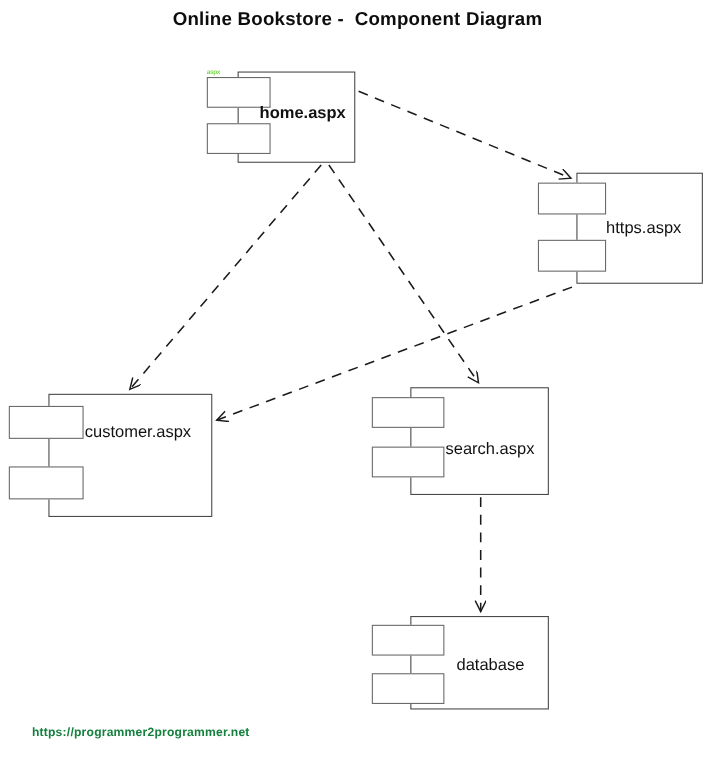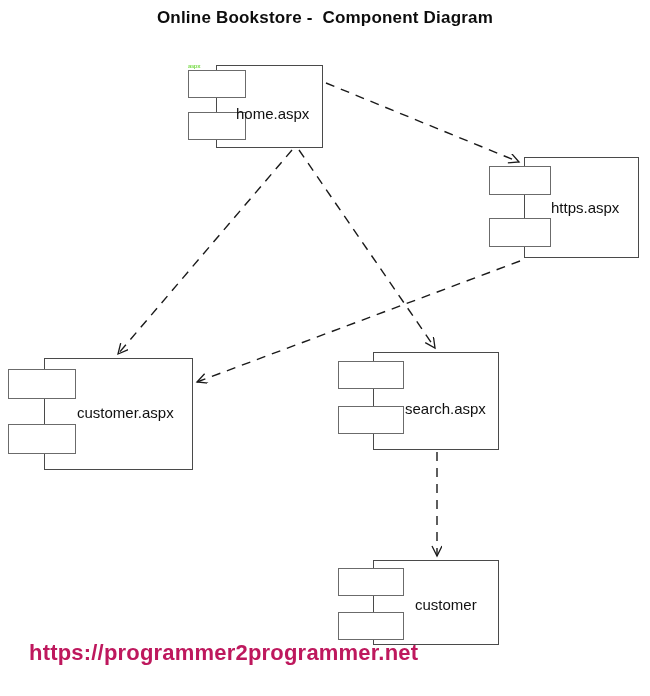--- a/index.html
+++ b/index.html
@@ -41,23 +41,23 @@
   }
   .comp-tab{
     position:absolute;
     border:1px solid #6b6b6b;
     background:#ffffff;
     box-sizing:border-box;
   }
 
   .footer-url{
     position:absolute;
-    left:29px;top:640px;
-    font-size:22px;
-    color:#be185d;
+    left:29px;top:660px;
+    font-size:11px;
+    color:#15803d;
     font-weight:bold;
     letter-spacing:0.2px;
     white-space:nowrap;
   }
   .green-mark{
     position:absolute;
     left:188px;top:62px;
     font-size:6px;
     color:#7ddc4e;
     font-weight:bold;
@@ -88,45 +88,45 @@
         <line x1="520" y1="261" x2="197" y2="382" stroke="#1a1a1a" stroke-width="1.4" stroke-dasharray="9,7" marker-end="url(#open-arrow)"></line>
         <line x1="437" y1="452" x2="437" y2="556" stroke="#1a1a1a" stroke-width="1.4" stroke-dasharray="9,7" marker-end="url(#open-arrow)"></line>
       </g>
   </svg>
 
   <div id="components">
       <div class="component">
         <div class="comp-body" style="left: 216px; top: 65px; width: 107px; height: 83px;"></div>
         <div class="comp-tab" style="left: 188px; top: 70px; width: 58px; height: 28px;"></div>
         <div class="comp-tab" style="left: 188px; top: 112px; width: 58px; height: 28px;"></div>
-        <div class="comp-label" style="left: 236px; top: 106px;">home.aspx</div>
+        <div class="comp-label" style="left: 236px; top: 95px; font-weight: bold;">home.aspx</div>
       </div>
       <div class="component">
         <div class="comp-body" style="left: 524px; top: 157px; width: 115px; height: 101px;"></div>
         <div class="comp-tab" style="left: 489px; top: 166px; width: 62px; height: 29px;"></div>
         <div class="comp-tab" style="left: 489px; top: 218px; width: 62px; height: 29px;"></div>
         <div class="comp-label" style="left: 551px; top: 200px;">https.aspx</div>
       </div>
       <div class="component">
         <div class="comp-body" style="left: 44px; top: 358px; width: 149px; height: 112px;"></div>
         <div class="comp-tab" style="left: 8px; top: 369px; width: 68px; height: 30px;"></div>
         <div class="comp-tab" style="left: 8px; top: 424px; width: 68px; height: 30px;"></div>
-        <div class="comp-label" style="left: 77px; top: 405px;">customer.aspx</div>
+        <div class="comp-label" style="left: 77px; top: 385px;">customer.aspx</div>
       </div>
       <div class="component">
         <div class="comp-body" style="left: 373px; top: 352px; width: 126px; height: 98px;"></div>
         <div class="comp-tab" style="left: 338px; top: 361px; width: 66px; height: 28px;"></div>
         <div class="comp-tab" style="left: 338px; top: 406px; width: 66px; height: 28px;"></div>
         <div class="comp-label" style="left: 405px; top: 401px;">search.aspx</div>
       </div>
       <div class="component">
         <div class="comp-body" style="left: 373px; top: 560px; width: 126px; height: 85px;"></div>
         <div class="comp-tab" style="left: 338px; top: 568px; width: 66px; height: 28px;"></div>
         <div class="comp-tab" style="left: 338px; top: 612px; width: 66px; height: 28px;"></div>
-        <div class="comp-label" style="left: 415px; top: 597px;">customer</div>
+        <div class="comp-label" style="left: 415px; top: 597px;">database</div>
       </div>
     </div>
 
   <div class="green-mark">aspx</div>
 
   <div class="footer-url">https://programmer2programmer.net</div>
 
 </div>
 
 </body></html>

